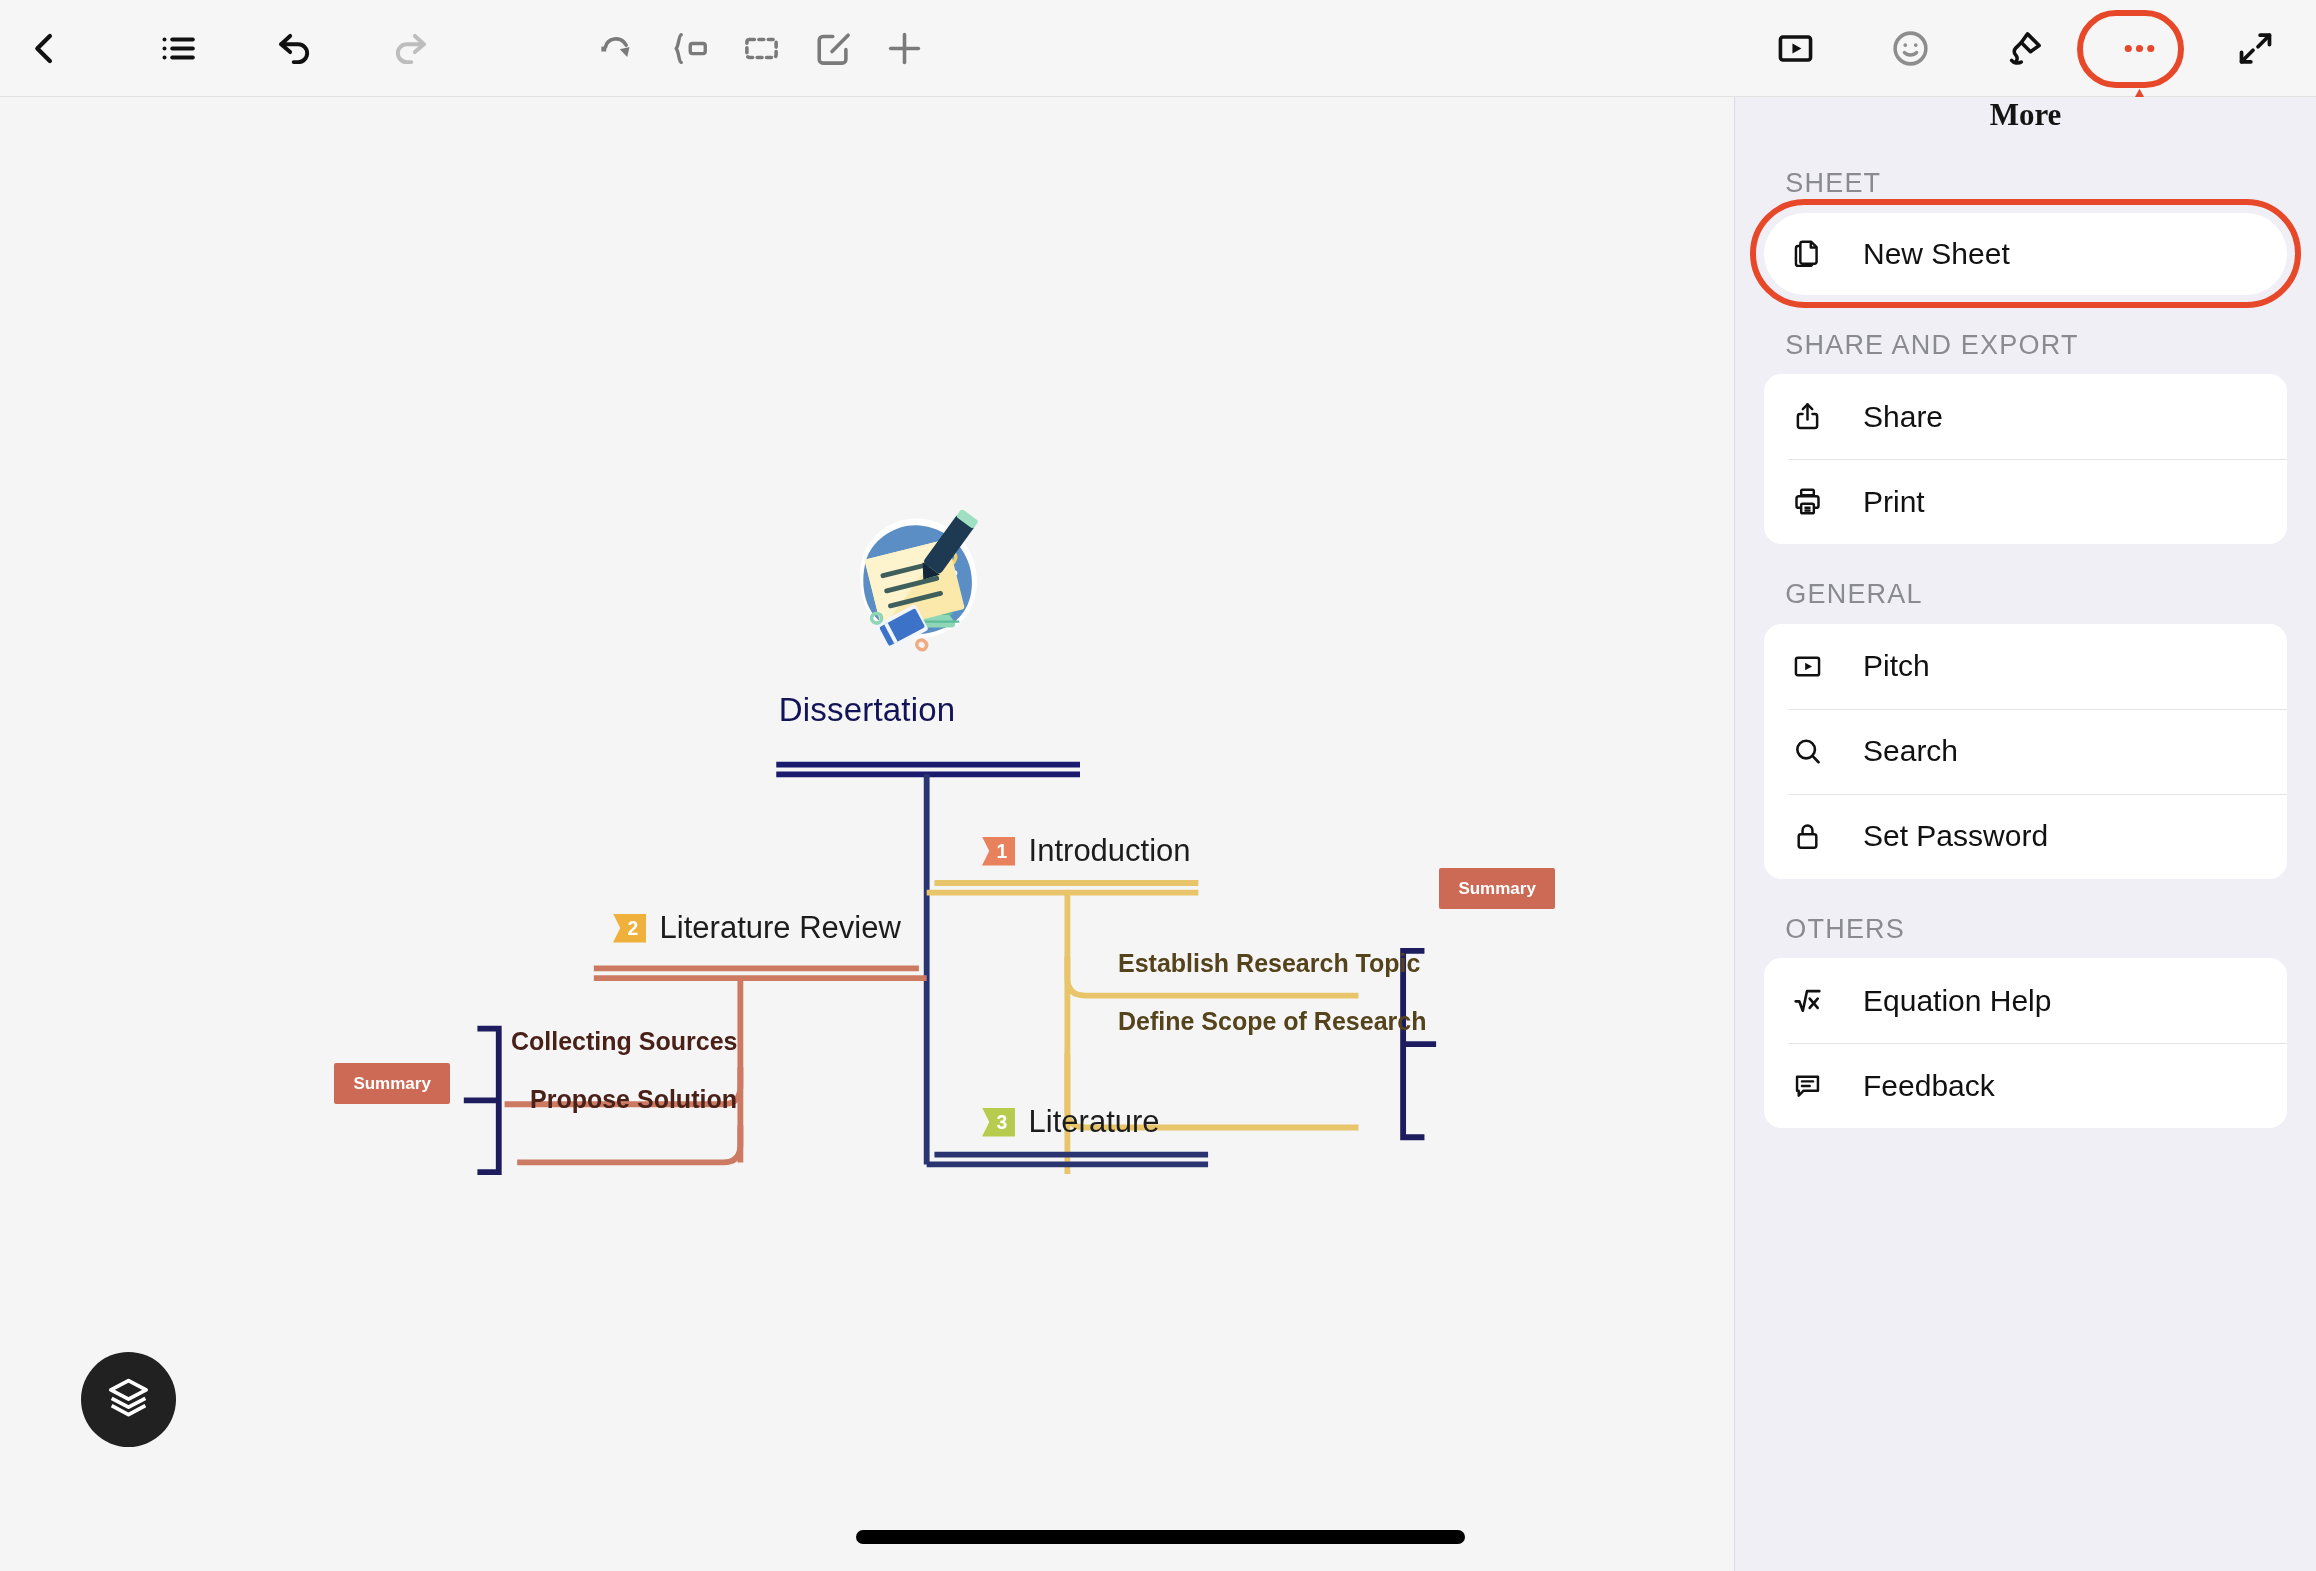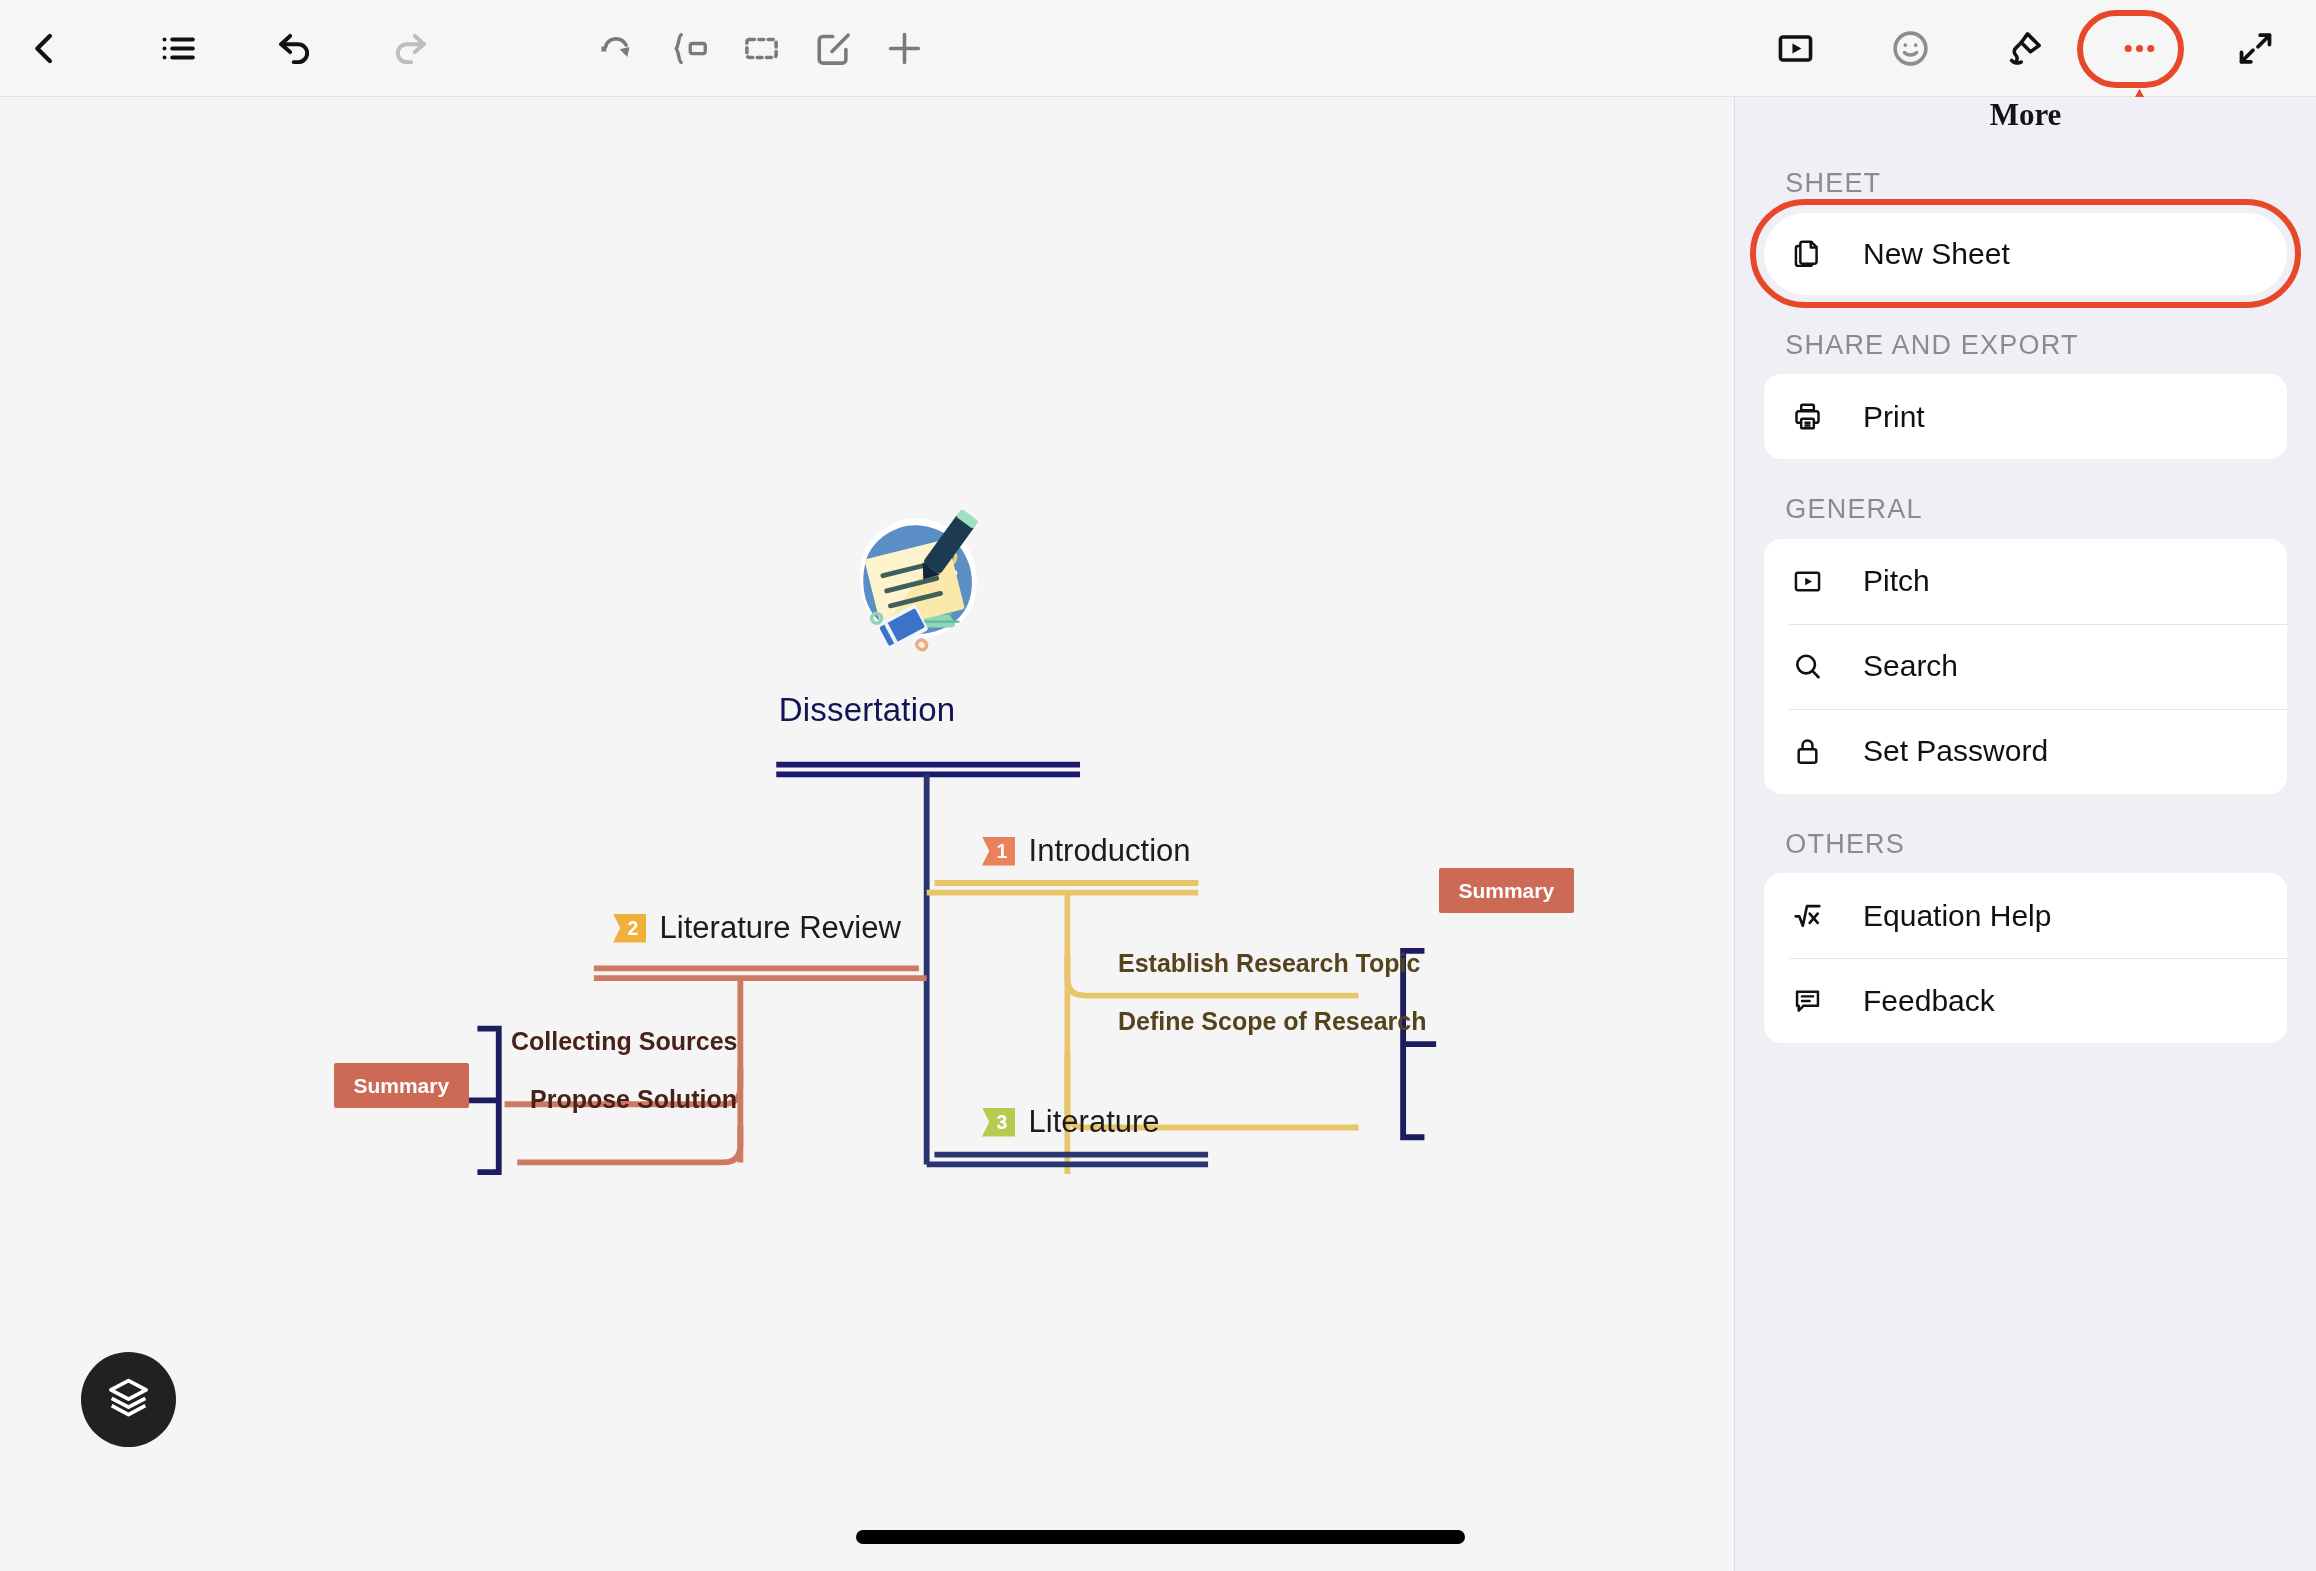--- a/index.html
+++ b/index.html
@@ -56,21 +56,21 @@
   .b1 { background: #e8815c; }
   .b2 { background: #f0b03c; }
   .b3 { background: #b7cc4f; }
 
   .lbl-1 { font-size: 31px; color: #1c1c1c; }
   .lbl-sub-y { font-size: 25px; font-weight: 700; color: #55431c; }
   .lbl-sub-r { font-size: 25px; font-weight: 700; color: #4a2118; }
 
   .summary-pill {
     position: absolute; background: #cd6a55; color: #fff;
-    border-radius: 2px; font-size: 21px; font-weight: 600;
+    border-radius: 2px; font-size: 17px; font-weight: 600;
     padding: 10.7px 19.4px; white-space: nowrap;
   }
 
   .fab {
     position: absolute; left: 81px; bottom: 124px;
     width: 95px; height: 95px; border-radius: 50%;
     background: #212121; display: flex; align-items: center; justify-content: center;
   }
 
   .home-indicator {
@@ -397,20 +397,30 @@
           <span class="mi-label">New Sheet</span>
         </div>
       </div>
       <div class="newsheet-ring"></div>
     </div>
 
     <div class="section-head">SHARE AND EXPORT</div>
     <div class="card">
       <div class="menu-item">
         <span class="mi-icon">
+          <svg width="33" height="33" viewBox="0 0 24 24" fill="none" stroke="#111" stroke-width="1.8" stroke-linecap="round" stroke-linejoin="round">
+            <path d="M8.4 10.2H6.6a1.6 1.6 0 0 0-1.6 1.6v7a1.6 1.6 0 0 0 1.6 1.6h10.8a1.6 1.6 0 0 0 1.6-1.6v-7a1.6 1.6 0 0 0-1.6-1.6h-1.8"></path>
+            <line x1="12" y1="3.2" x2="12" y2="14.2"></line>
+            <polyline points="8.6 6.6 12 3.2 15.4 6.6"></polyline>
+          </svg>
+        </span>
+        <span class="mi-label">Share</span>
+      </div>
+      <div class="menu-item">
+        <span class="mi-icon">
           <svg width="33" height="33" viewBox="0 0 24 24" fill="none" stroke="#111" stroke-width="1.8" stroke-linejoin="round">
             <rect x="7.4" y="3.4" width="9.2" height="4" rx="1"></rect>
             <path d="M7.4 16.6H5.6A1.6 1.6 0 0 1 4 15V9.8a1.6 1.6 0 0 1 1.6-1.6h12.8A1.6 1.6 0 0 1 20 9.8V15a1.6 1.6 0 0 1-1.6 1.6h-1.8"></path>
             <rect x="7.4" y="13.6" width="9.2" height="7" rx="1"></rect>
             <line x1="9.8" y1="16.6" x2="14.2" y2="16.6"></line>
               <line x1="9.8" y1="18.6" x2="14.2" y2="18.6"></line>
           </svg>
         </span>
         <span class="mi-label">Print</span>
       </div>

